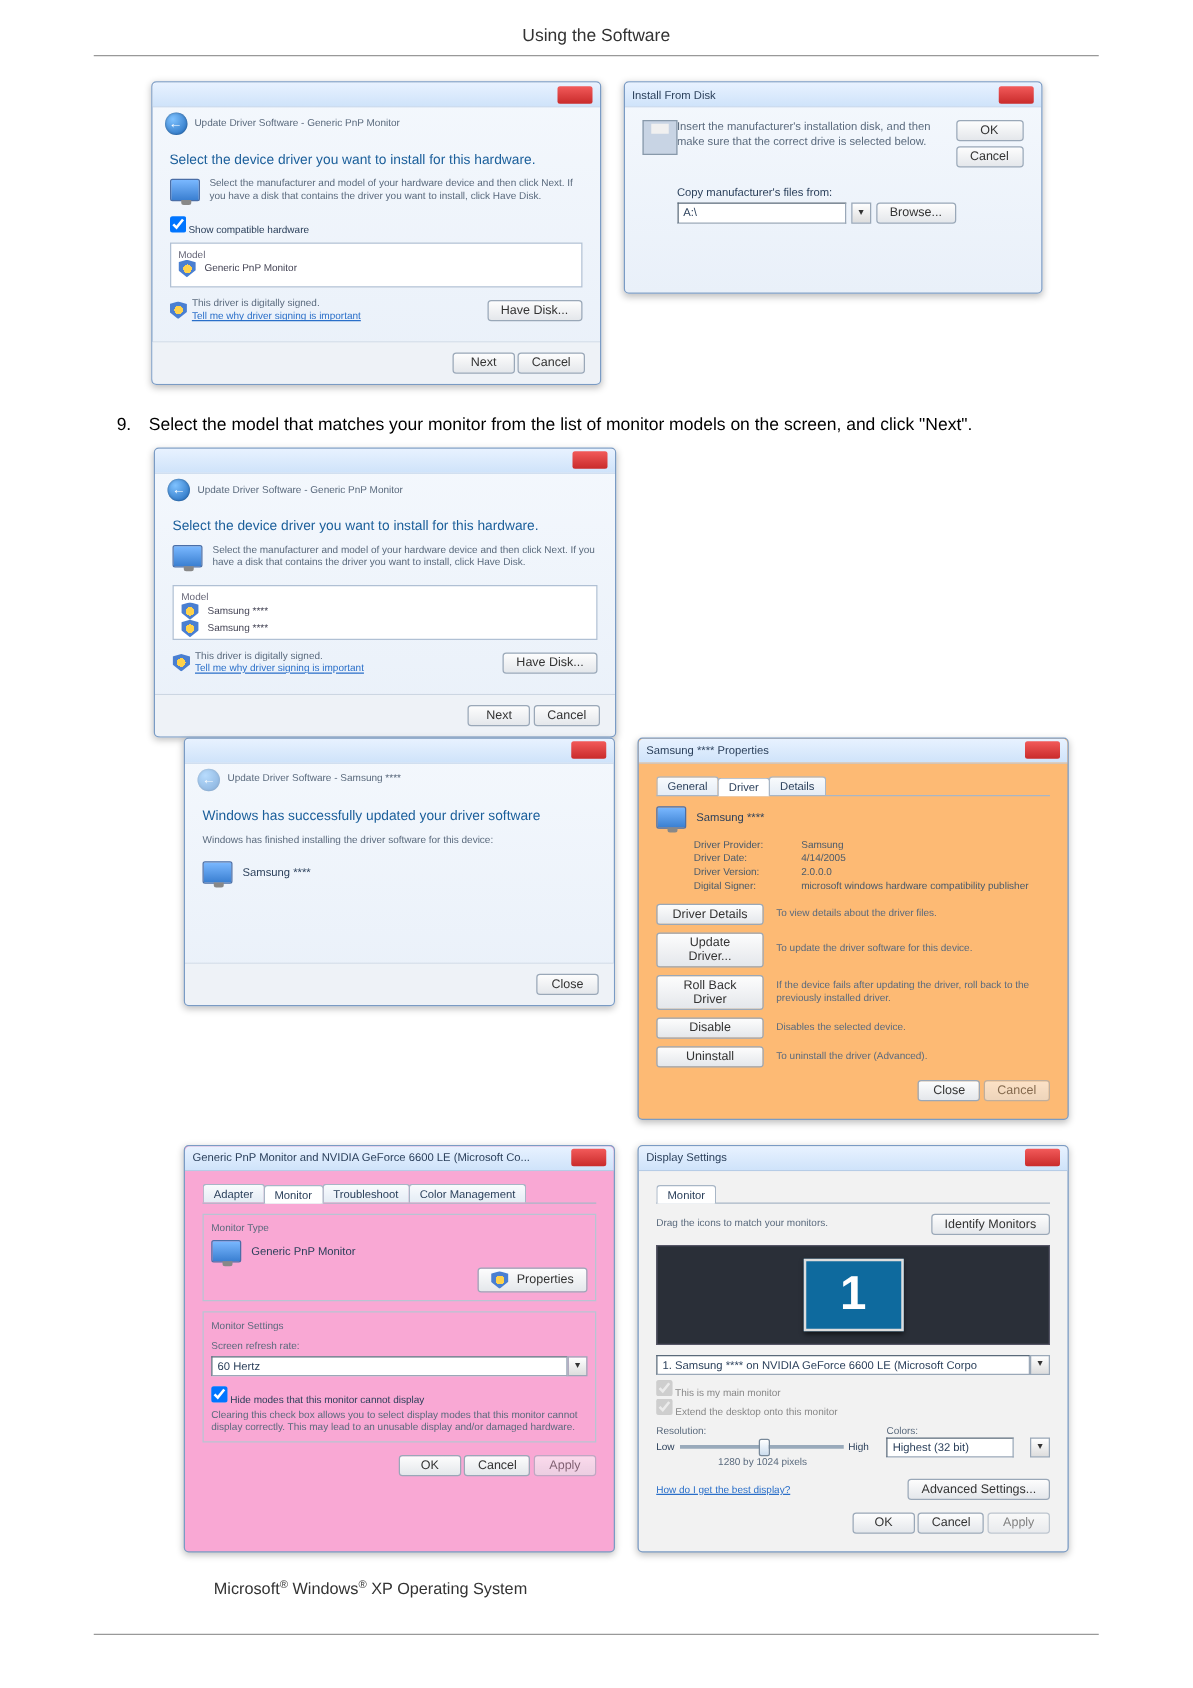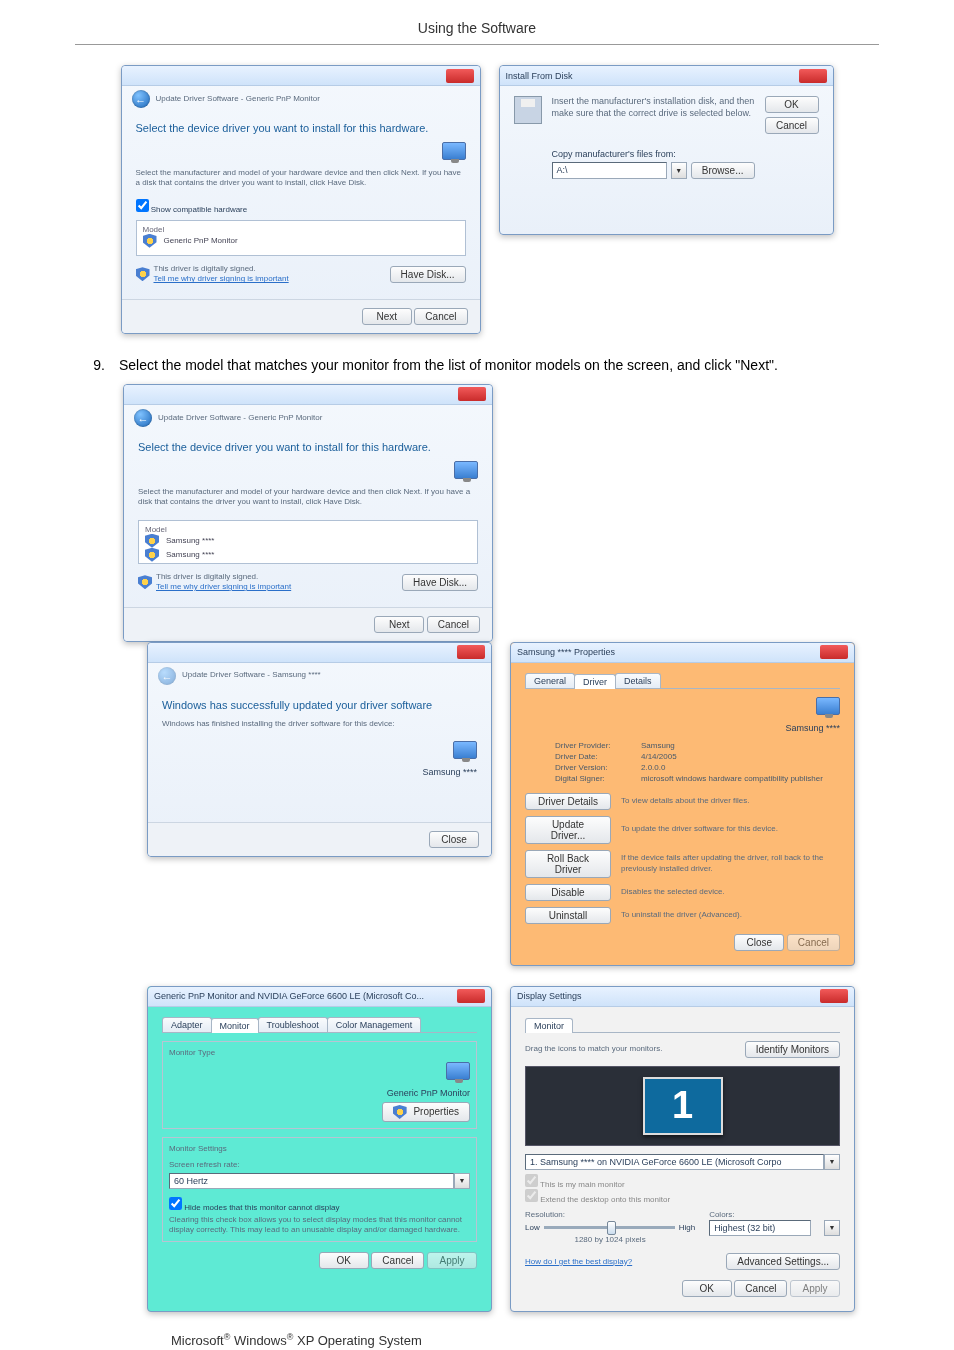--- a/index.html
+++ b/index.html
@@ -56,21 +56,21 @@
     }
     .back-circle {
       width: 18px; height: 18px; border-radius: 50%;
       background: radial-gradient(circle at 35% 30%, #7fc2ff, #1a65b8);
       color: #fff; display: inline-flex; align-items: center; justify-content: center;
       font-size: 11px; margin-right: 6px;
       box-shadow: inset 0 0 2px rgba(0,0,0,0.4);
     }
     .dlg-body { padding: 10px 14px 14px; }
     .blue-heading { color: #1a5e9a; font-size: 11px; margin-bottom: 8px; }
-    .instr-row { display: flex; gap: 8px; align-items: flex-end; flex-direction: column; }
+    .instr-row { display: flex; gap: 8px; align-items: center; }
     .monitor-glyph {
       width: 24px; height: 18px; border: 1px solid #4a6ea7; border-radius: 2px;
       background: linear-gradient(#7ab8ff, #3a7fd1); position: relative; flex-shrink: 0;
     }
     .monitor-glyph::after {
       content: ''; position: absolute; bottom: -4px; left: 8px; width: 8px; height: 4px;
       background: #888; border-radius: 0 0 2px 2px;
     }
     .tiny-text { font-size: 8px; color: #5a6a7d; line-height: 1.3; }
     .list-box {
@@ -188,21 +188,21 @@
         <span class="vista-btn" style="min-width:50px;text-align:center;">Next</span>
         <span class="vista-btn" style="min-width:50px;text-align:center;">Cancel</span>
       </div>
     </div>
 
     <div class="win-dialog" style="width:335px;height:170px;">
       <div class="dlg-titlebar">
         <span>Install From Disk</span>
         <span class="dlg-close-chip"></span>
       </div>
-      <div class="dlg-body" style="display:flex;gap:10px;">
+      <div class="dlg-body" style="display:flex;">
         <span class="floppy-glyph"></span>
         <div style="flex:1;">
           <div class="tiny-text" style="font-size:9px;">Insert the manufacturer's installation disk, and then make sure that the correct drive is selected below.</div>
           <div style="margin-top:30px;font-size:9px;">Copy manufacturer's files from:</div>
           <div style="display:flex;gap:4px;margin-top:3px;">
             <span class="sunken-field">A:\</span>
             <span class="dropdown-caret">▼</span>
             <span class="vista-btn">Browse...</span>
           </div>
         </div>
@@ -332,21 +332,21 @@
           <div class="btn-row-right">
             <span class="vista-btn" style="min-width:50px;text-align:center;">Close</span>
             <span class="vista-btn" style="min-width:50px;text-align:center;opacity:.6;">Cancel</span>
           </div>
         </div>
       </div>
     </div>
 
     <div class="screenshot-row" style="margin-top:4px;">
 
-      <div class="win-dialog" style="width:345px;background:#5eead4;">
+      <div class="win-dialog" style="width:345px;background:#f9a8d4;">
         <div class="dlg-titlebar">
           <span style="overflow:hidden;white-space:nowrap;">Generic PnP Monitor and NVIDIA GeForce 6600 LE (Microsoft Co...</span>
           <span class="dlg-close-chip"></span>
         </div>
         <div class="dlg-body">
           <div class="tabs">
             <span class="tab">Adapter</span>
             <span class="tab active">Monitor</span>
             <span class="tab">Troubleshoot</span>
             <span class="tab">Color Management</span>

